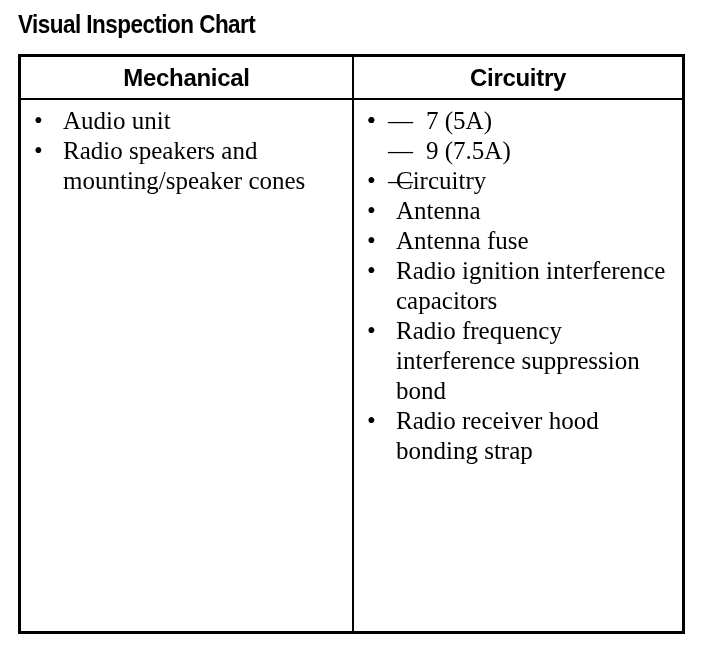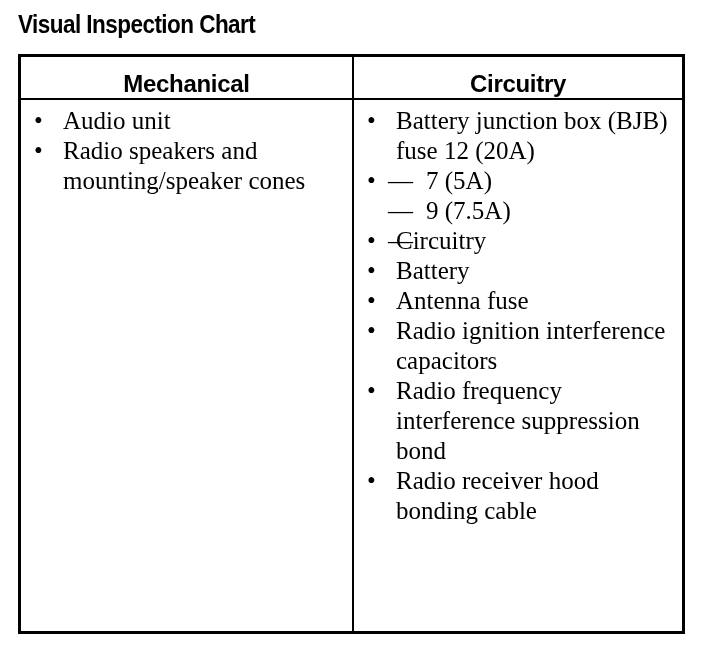--- a/index.html
+++ b/index.html
@@ -55,21 +55,21 @@
     position: absolute;
     left: 0;
     top: 0;
     right: 0;
     height: 43px;
     border-bottom: 2px solid #000000;
     box-sizing: border-box;
   }
   .header-cell {
     position: absolute;
-    top: 6px;
+    top: 0;
     height: 41px;
     display: flex;
     align-items: center;
     justify-content: center;
     font-family: "Liberation Sans", "DejaVu Sans", sans-serif;
     font-weight: bold;
     font-size: 24px;
     letter-spacing: -0.3px;
     color: #000000;
   }
@@ -173,21 +173,20 @@
           <span class="item-text">Radio speakers and mounting/speaker cones</span>
         </li>
       </ul>
     </div>
 
     <div class="body-cell right">
       <ul class="bullets">
 
         <li class="bullet-item">
           <span class="bullet-dot">•</span>
-          <span class="item-text">Battery junction box (BJB) fuse 12 (20A)</span>
         </li>
 
         <li class="bullet-item">
           <span class="bullet-dot">•</span>
           <ul class="sublist">
             <li class="sub-item">
               <span class="dash-mark">—</span>
               <span>7 (5A)</span>
             </li>
             <li class="sub-item">
@@ -200,40 +199,40 @@
           </ul>
         </li>
 
         <li class="bullet-item">
           <span class="bullet-dot">•</span>
           <span class="item-text">Circuitry</span>
         </li>
 
         <li class="bullet-item">
           <span class="bullet-dot">•</span>
-          <span class="item-text">Battery</span>
+          <span class="item-text">Antenna</span>
         </li>
 
         <li class="bullet-item">
           <span class="bullet-dot">•</span>
           <span class="item-text">Antenna fuse</span>
         </li>
 
         <li class="bullet-item">
           <span class="bullet-dot">•</span>
           <span class="item-text">Radio ignition interference capacitors</span>
         </li>
 
         <li class="bullet-item">
           <span class="bullet-dot">•</span>
           <span class="item-text">Radio frequency interference suppression bond</span>
         </li>
 
         <li class="bullet-item">
           <span class="bullet-dot">•</span>
-          <span class="item-text">Radio receiver hood bonding cable</span>
+          <span class="item-text">Radio receiver hood bonding strap</span>
         </li>
 
       </ul>
     </div>
 
   </div>
 </div>
 
 </body></html>

